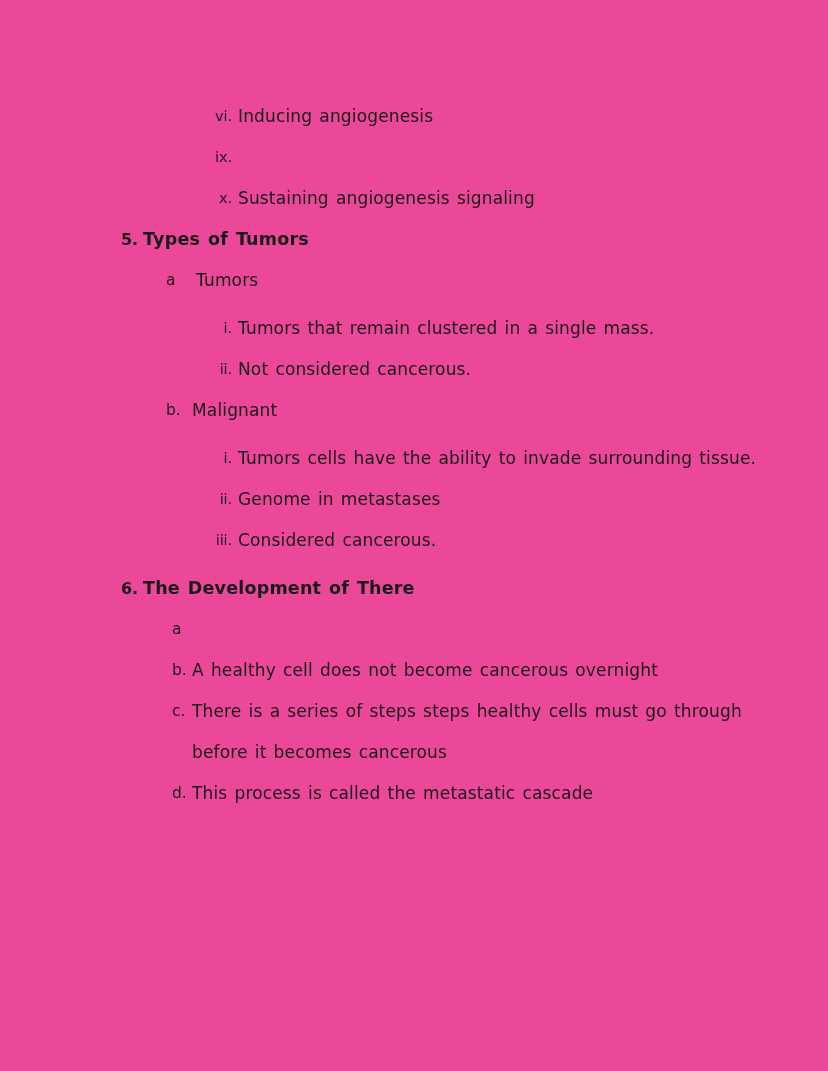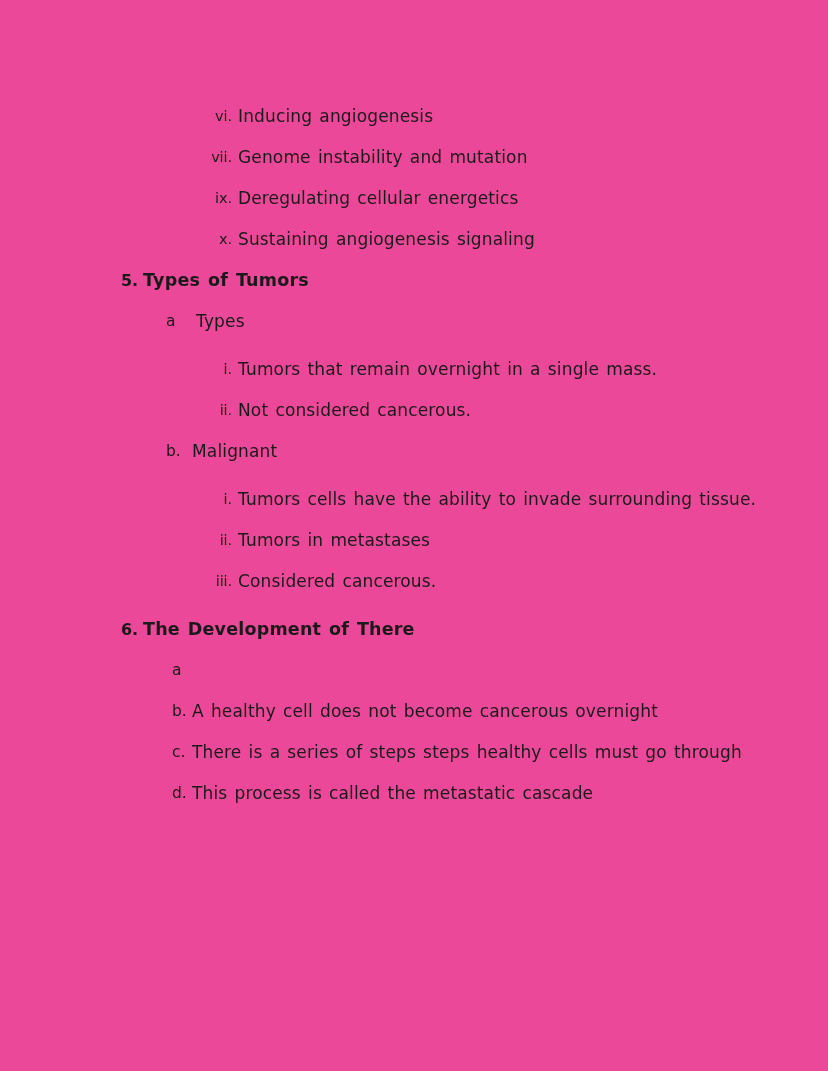--- a/index.html
+++ b/index.html
@@ -111,51 +111,46 @@
 <body>
 
 <div class="page">
   <div class="doc-body">
 
     <div class="row lvl-roman">
       <span class="marker">vi.</span>
       <span class="txt">Inducing angiogenesis</span>
     </div>
 
-    <div class="row lvl-roman">
-      <span class="marker">vii.</span>
-      <span class="txt">Genome instability and mutation</span>
-    </div>
 
 
     <div class="row lvl-roman">
       <span class="marker">ix.</span>
-      <span class="txt">Deregulating cellular energetics</span>
     </div>
 
     <div class="row lvl-roman">
       <span class="marker">x.</span>
       <span class="txt">Sustaining angiogenesis signaling</span>
     </div>
 
     <div class="row lvl-section">
       <span class="marker">5.</span>
       <span class="txt">Types of Tumors</span>
     </div>
 
     <div class="row lvl-letter-a">
       <span class="marker">a</span>
-      <span class="txt">Types</span>
+      <span class="txt">Tumors</span>
     </div>
 
     <div class="spacer-sm"></div>
 
     <div class="row lvl-roman">
       <span class="marker">i.</span>
-      <span class="txt">Tumors that remain overnight in a single mass.</span>
+      <span class="txt">Tumors that remain clustered in a single mass.</span>
     </div>
 
     <div class="row lvl-roman">
       <span class="marker">ii.</span>
       <span class="txt">Not considered cancerous.</span>
     </div>
 
     <div class="row lvl-letter-b">
       <span class="marker">b.</span>
       <span class="txt">Malignant</span>
@@ -163,21 +158,21 @@
 
     <div class="spacer-sm"></div>
 
     <div class="row lvl-roman">
       <span class="marker">i.</span>
       <span class="txt">Tumors cells have the ability to invade surrounding tissue.</span>
     </div>
 
     <div class="row lvl-roman">
       <span class="marker">ii.</span>
-      <span class="txt">Tumors in metastases</span>
+      <span class="txt">Genome in metastases</span>
     </div>
 
     <div class="row lvl-roman">
       <span class="marker">iii.</span>
       <span class="txt">Considered cancerous.</span>
     </div>
 
     <div class="row lvl-section gap-before">
       <span class="marker">6.</span>
       <span class="txt">The Development of There</span>
@@ -190,20 +185,24 @@
     <div class="row lvl-letter6">
       <span class="marker">b.</span>
       <span class="txt">A healthy cell does not become cancerous overnight</span>
     </div>
 
     <div class="row lvl-letter6">
       <span class="marker">c.</span>
       <span class="txt">There is a series of steps steps healthy cells must go through</span>
     </div>
 
+    <div class="row lvl-letter6 cont">
+      <span class="marker"></span>
+      <span class="txt">before it becomes cancerous</span>
+    </div>
 
     <div class="row lvl-letter6">
       <span class="marker">d.</span>
       <span class="txt">This process is called the metastatic cascade</span>
     </div>
 
   </div>
 </div>
 
 </body></html>

